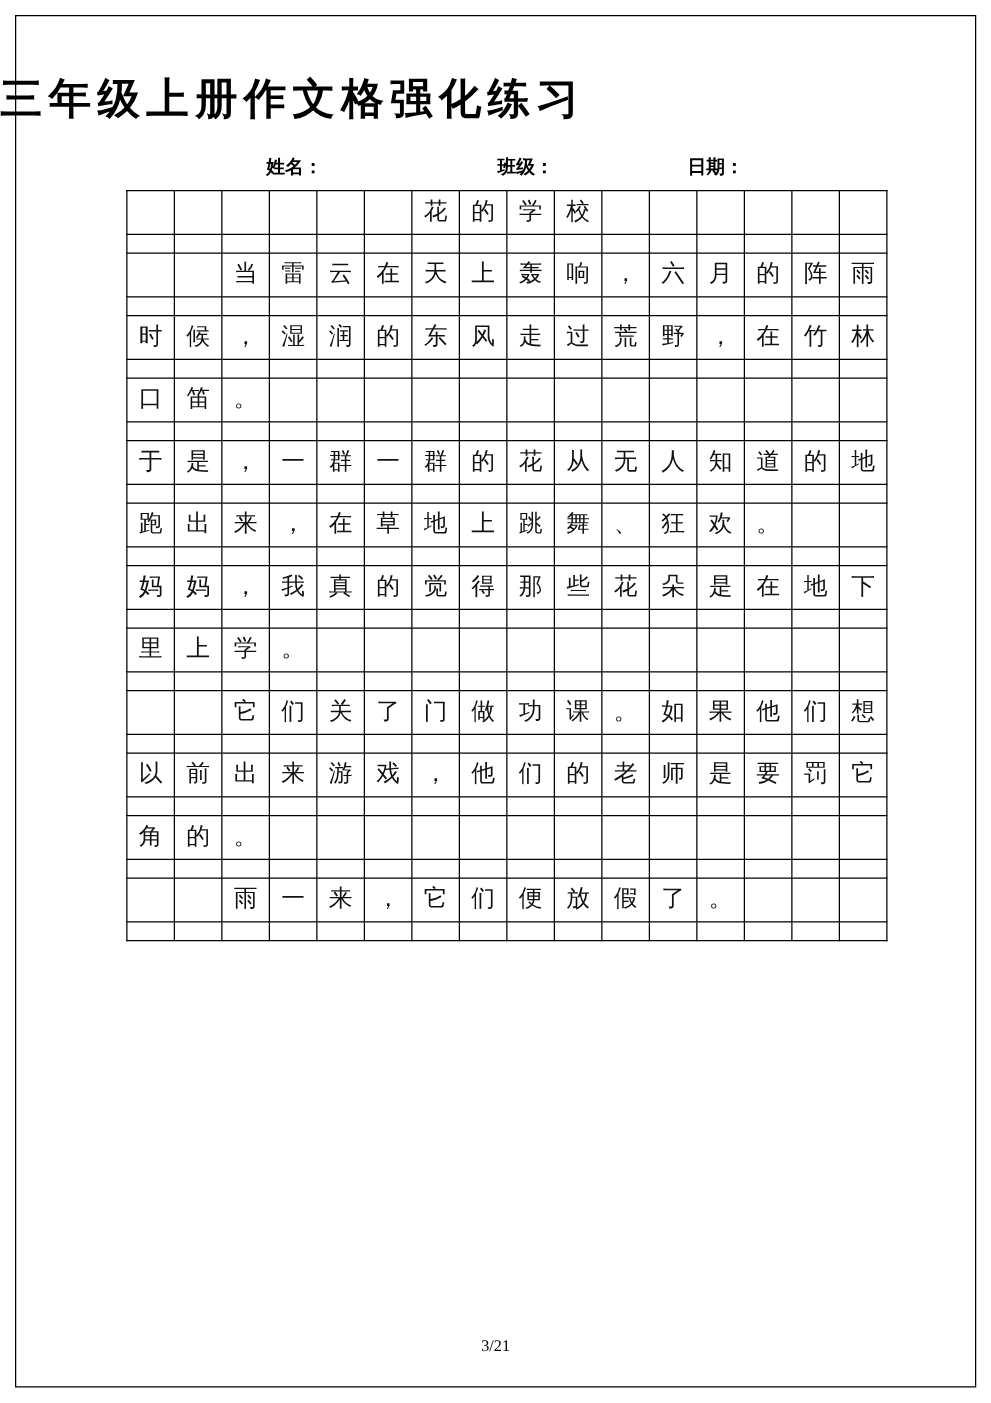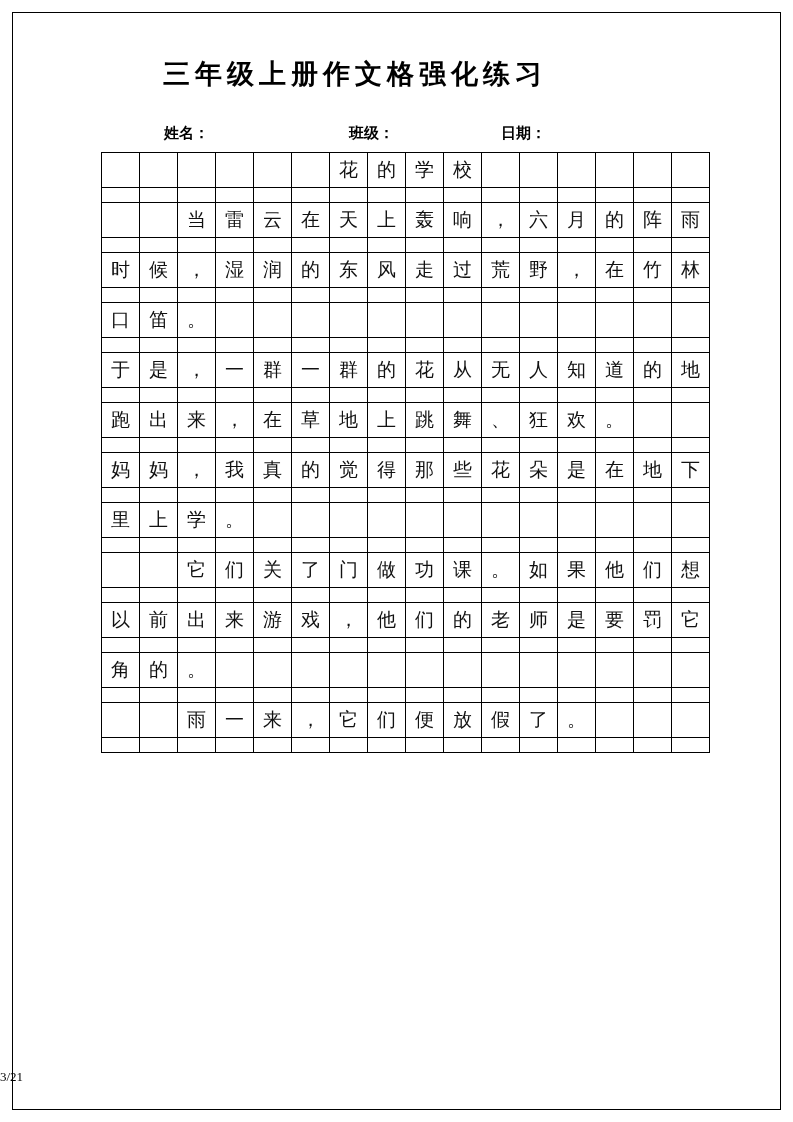--- a/index.html
+++ b/index.html
@@ -25,43 +25,42 @@
     height: 1098px;
     border: 1px solid #000000;
     box-sizing: border-box;
     pointer-events: none;
   }
   .title {
     position: absolute;
     top: 56px;
     left: 0;
     width: 710px;
-    text-align: center;
     font-family: "Liberation Serif", serif;
-    font-size: 27px;
+    font-size: 34px;
     font-weight: bold;
     letter-spacing: 5px;
     color: #000000;
   }
   .meta-row {
     position: absolute;
     top: 122px;
     left: 100px;
     width: 590px;
     height: 22px;
     display: flex;
     align-items: center;
     font-size: 15px;
     font-weight: bold;
     color: #000000;
   }
   .meta-item {
     white-space: nowrap;
   }
-  .meta-name  { margin-left: 64px; text-align: right; }
+  .meta-name  { margin-left: 113px; text-align: right; }
   .meta-class { margin-left: 140px; }
   .meta-date  { margin-left: 107px; }
 
   .grid-wrap {
     position: absolute;
     left: 101px;
     top: 152px;
     width: 592px;
   }
   table.grid {
@@ -83,21 +82,21 @@
   }
   table.grid tr.thin td {
     height: 14px;
     line-height: 14px;
   }
   .footer {
     position: absolute;
     top: 1069px;
     left: 0;
     width: 793px;
-    text-align: left;
+    text-align: center;
     font-size: 13px;
     color: #000000;
   }
 </style>
 </head>
 <body>
 
 <div class="page">
 
   <div class="page-border"></div>

